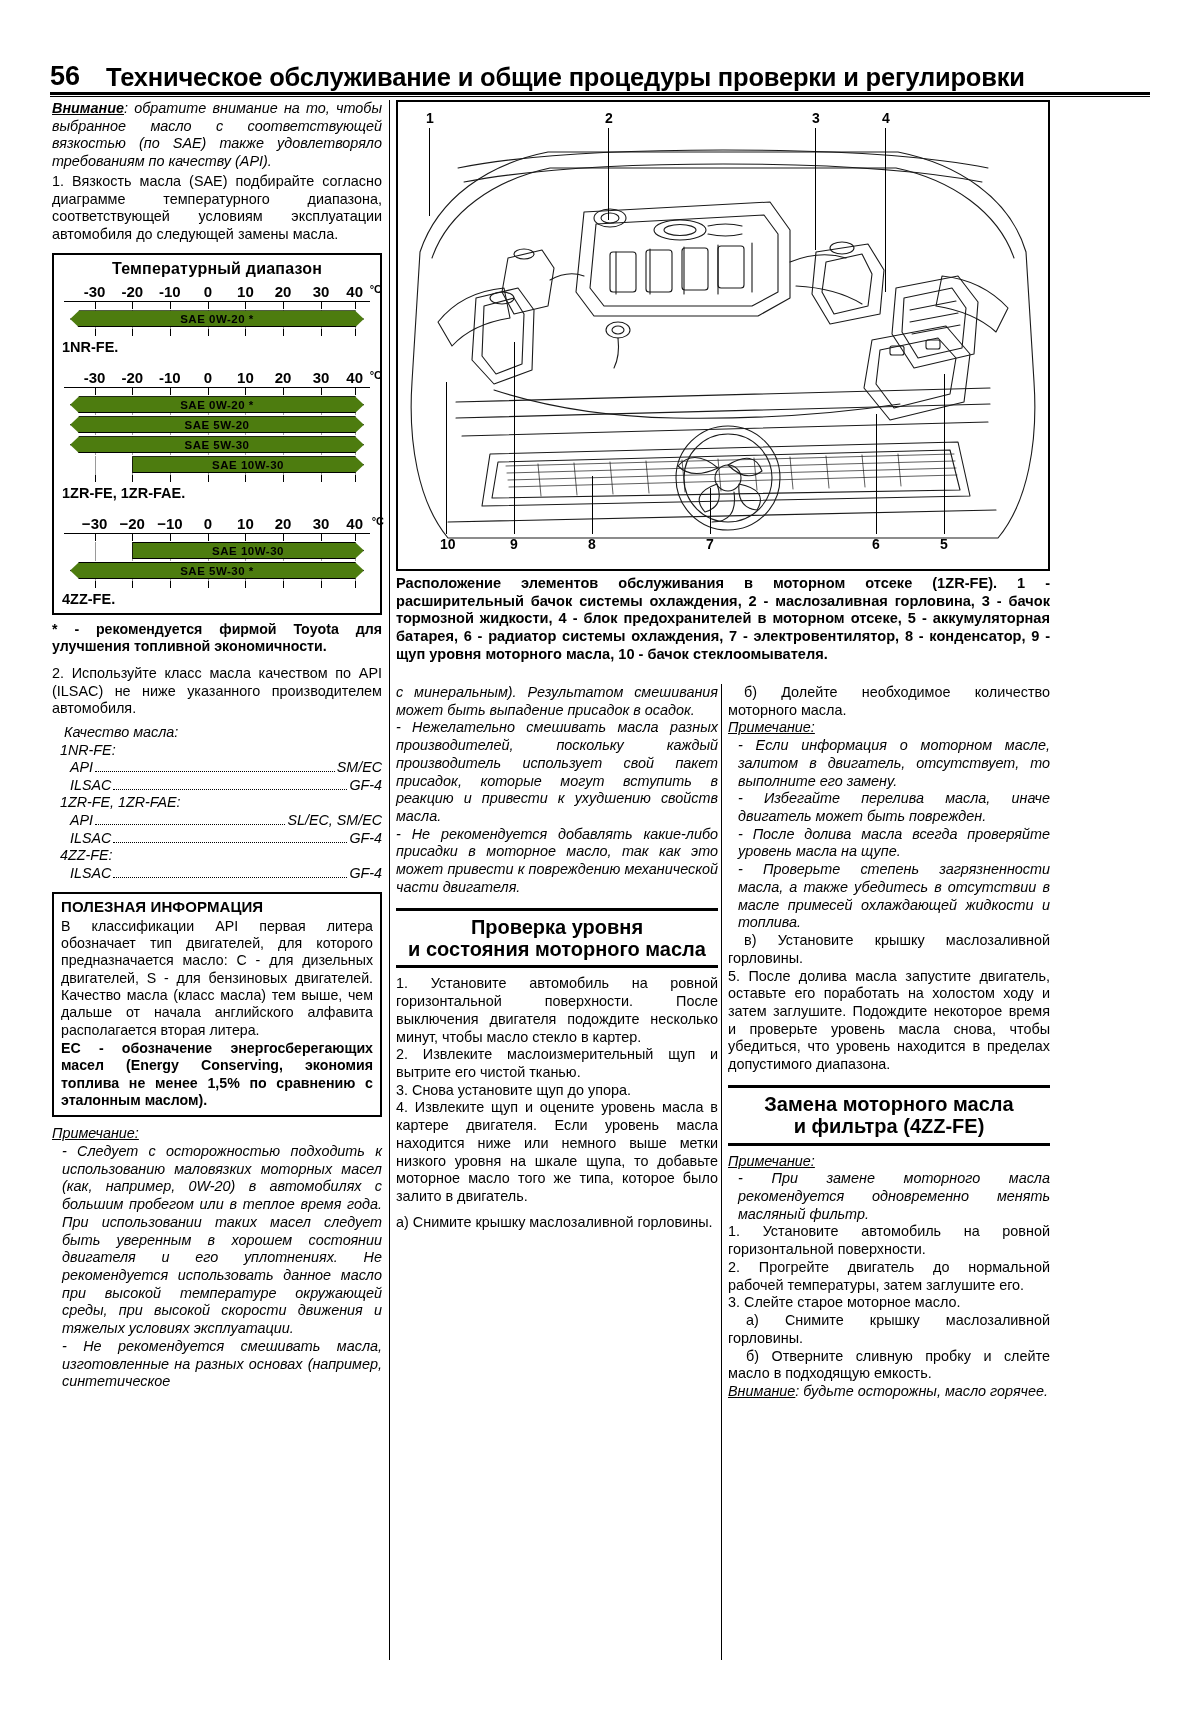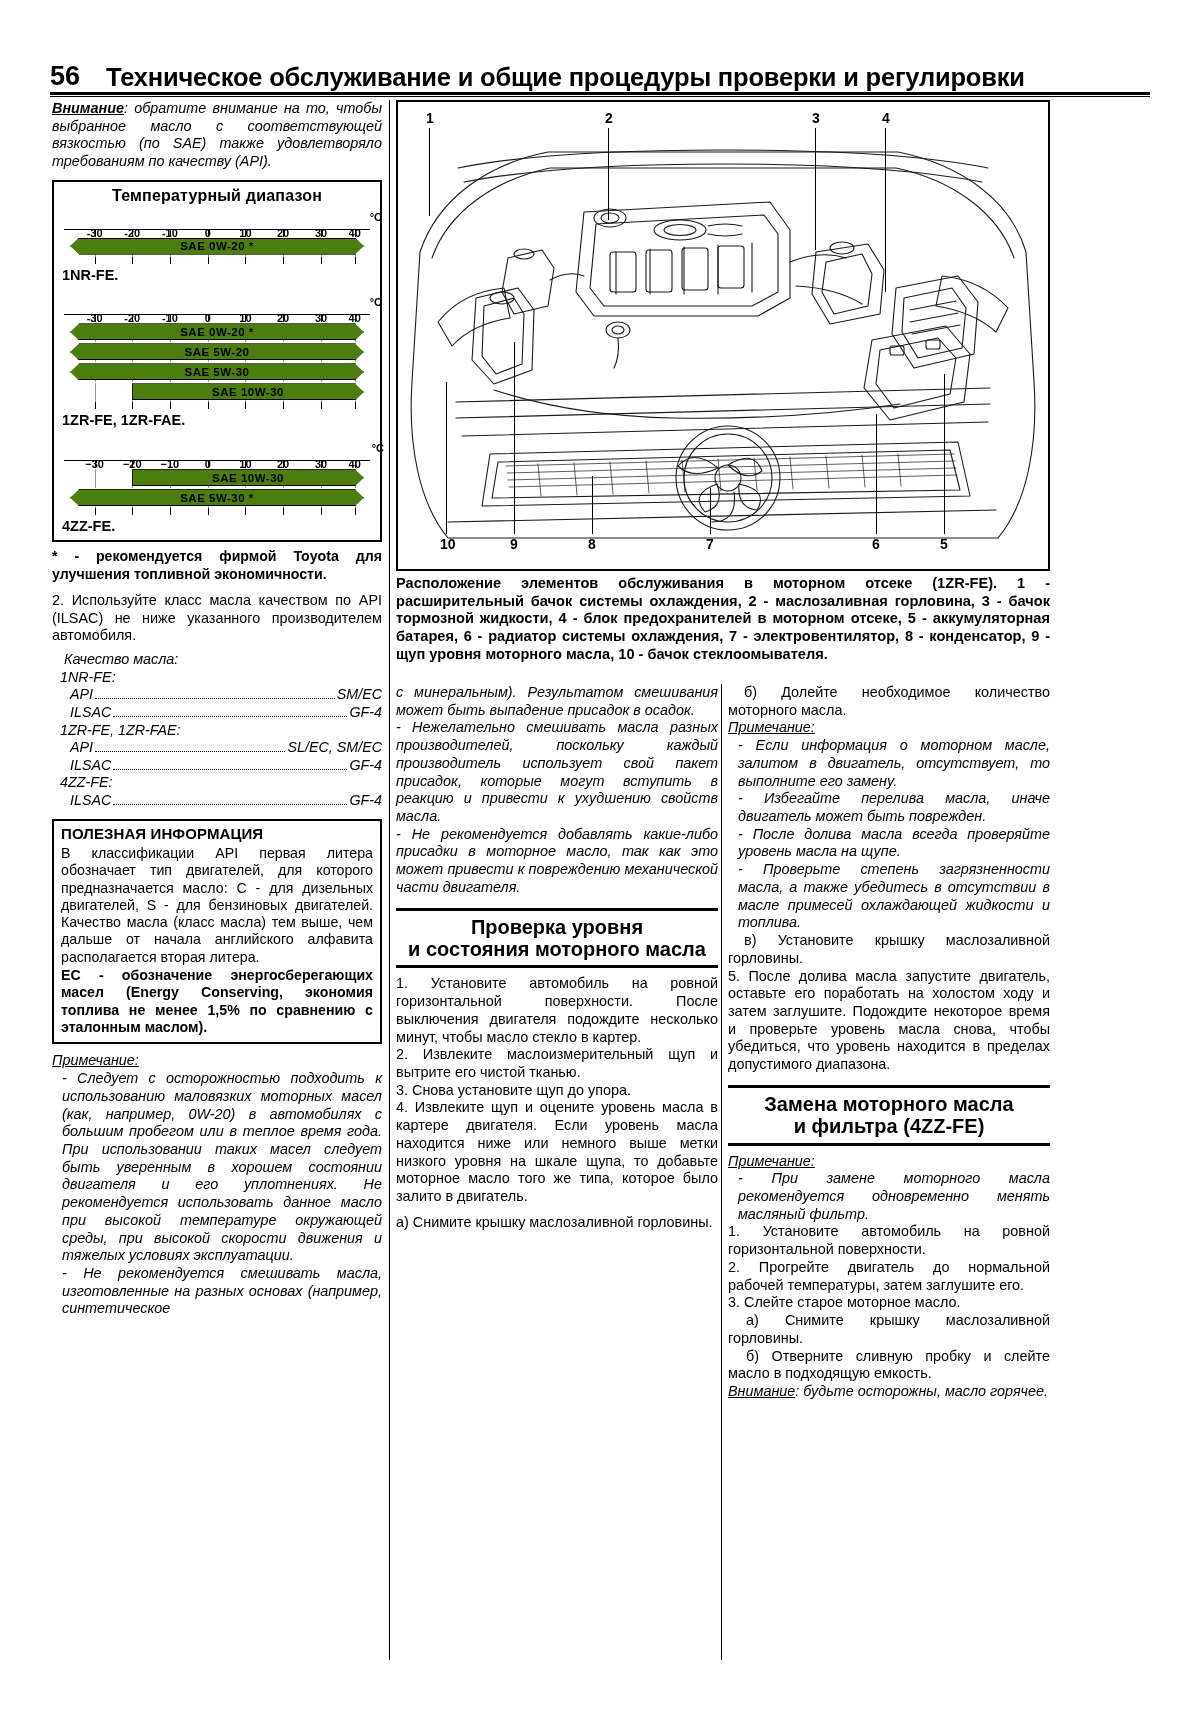--- a/index.html
+++ b/index.html
@@ -40,21 +40,21 @@
   
   .vrule { position:absolute; width:1px; background:#000; }
 
   
   .temp-box {
     border:2px solid #000; margin:9px 0 6px 0; padding:4px 6px 3px 6px;
     background:#fff;
   }
   .temp-title { text-align:center; font-weight:bold; font-size:16px; margin-bottom:5px; letter-spacing:0.2px;}
   .scale { position:relative; height:18px; margin:0 4px; }
-  .scale .lbl { position:absolute; top:16px; font-size:11px; font-weight:bold; transform:translateX(-50%); }
+  .scale .lbl { position:absolute; top:0; font-size:15px; font-weight:bold; transform:translateX(-50%); }
   .scale .unit { position:absolute; top:0; right:-12px; font-size:11px; font-weight:bold; }
   .axis-wrap { position:relative; margin:0 4px; }
   .axis-line { height:1px; background:#000; width:100%; }
   .ticks { position:relative; height:7px; }
   .ticks i { position:absolute; top:0; width:1px; height:7px; background:#000; }
   .gridcol { position:absolute; top:0; bottom:0; width:1px; background:#9a9a9a; }
 
   .bandrow { position:relative; height:19px; margin-top:1px; }
   .band {
     position:absolute; height:17px; border:1.6px solid #000; background:#4d7c0f;
@@ -119,20 +119,21 @@
 
   <div class="vrule" style="left:389px; top:100px; height:1560px;"></div>
   <div class="vrule" style="left:721px; top:684px; height:976px;"></div>
 
   <div class="col left">
 
     <p class="it">
       <span class="u bold">Внимание</span><span>: обратите внимание на то, чтобы выбранное масло с соответствующей вязкостью (по SAE) также удовлетворяло требованиям по качеству (API).</span>
     </p>
 
+    <p style="margin-top:2px;">1. Вязкость масла (SAE) подбирайте согласно диаграмме температурного диапазона, соответствующей условиям эксплуатации автомобиля до следующей замены масла.</p>
 
     <div class="temp-box">
       <div class="temp-title">Температурный диапазон</div>
 
       <div>
         <div class="scale">
           <span class="lbl" style="left:10%;">-30</span>
           <span class="lbl" style="left:22.3%;">-20</span>
           <span class="lbl" style="left:34.6%;">-10</span>
           <span class="lbl" style="left:47%;">0</span>

